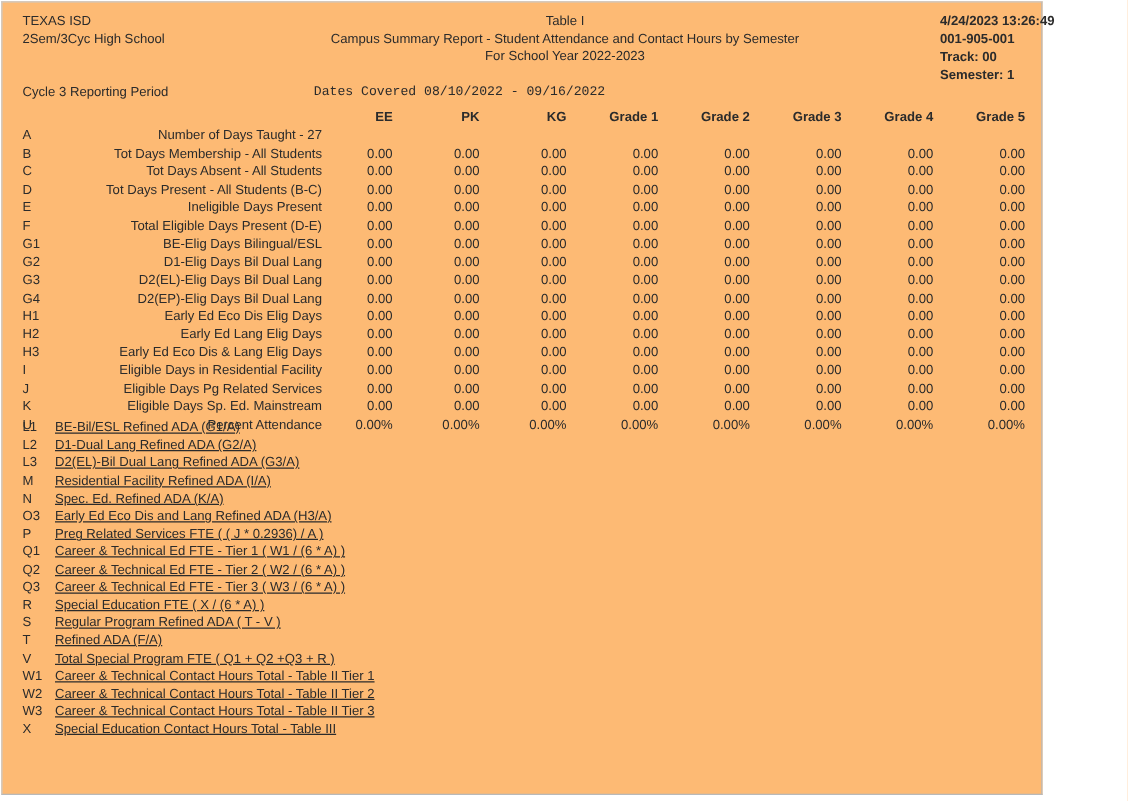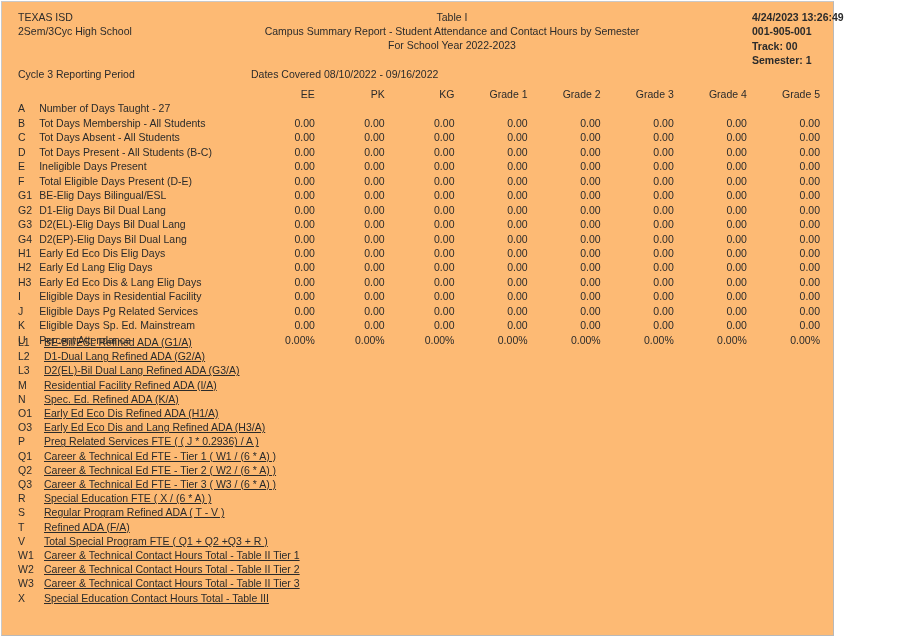--- a/index.html
+++ b/index.html
@@ -72,20 +72,21 @@
   }
   #cycle-line .cycle-label {
     position: absolute;
     left: 16px;
     top: 0;
   }
   #cycle-line .dates-label {
     position: absolute;
     left: 249px;
     top: 0;
+    font-family: Liberation Mono, monospace;
   }
 
   
   #data-table {
     position: absolute;
     left: 0;
     top: 85px;
     width: 100%;
     border-collapse: collapse;
     font-size: 10.5px;
@@ -98,29 +99,30 @@
     vertical-align: top;
     white-space: nowrap;
   }
   .c-code {
     width: 26px;
     padding-left: 16px !important;
     text-align: left;
   }
   .c-desc {
     width: 250px;
-    text-align: left;
+    text-align: right;
   }
   .c-val {
     text-align: right;
     padding-right: 13px !important;
     width: 75px;
   }
   #data-table thead th.c-val {
     text-align: right;
+    font-weight: bold;
   }
 
   
   #legend {
     position: absolute;
     left: 0;
     top: 333px;
     width: 100%;
     border-collapse: collapse;
     font-size: 10.5px;
@@ -413,24 +415,20 @@
         </tr>
         <tr>
           <td class="l-code">M</td>
           <td class="l-desc">Residential Facility Refined ADA (I/A)</td>
         </tr>
         <tr>
           <td class="l-code">N</td>
           <td class="l-desc">Spec. Ed. Refined ADA (K/A)</td>
         </tr>
         <tr>
-          <td class="l-code">O1</td>
-          <td class="l-desc">Early Ed Eco Dis Refined ADA (H1/A)</td>
-        </tr>
-        <tr>
           <td class="l-code">O3</td>
           <td class="l-desc">Early Ed Eco Dis and Lang Refined ADA (H3/A)</td>
         </tr>
         <tr>
           <td class="l-code">P</td>
           <td class="l-desc">Preg Related Services FTE ( ( J * 0.2936) / A )</td>
         </tr>
         <tr>
           <td class="l-code">Q1</td>
           <td class="l-desc">Career &amp; Technical Ed FTE - Tier 1 ( W1 / (6 * A) )</td>

